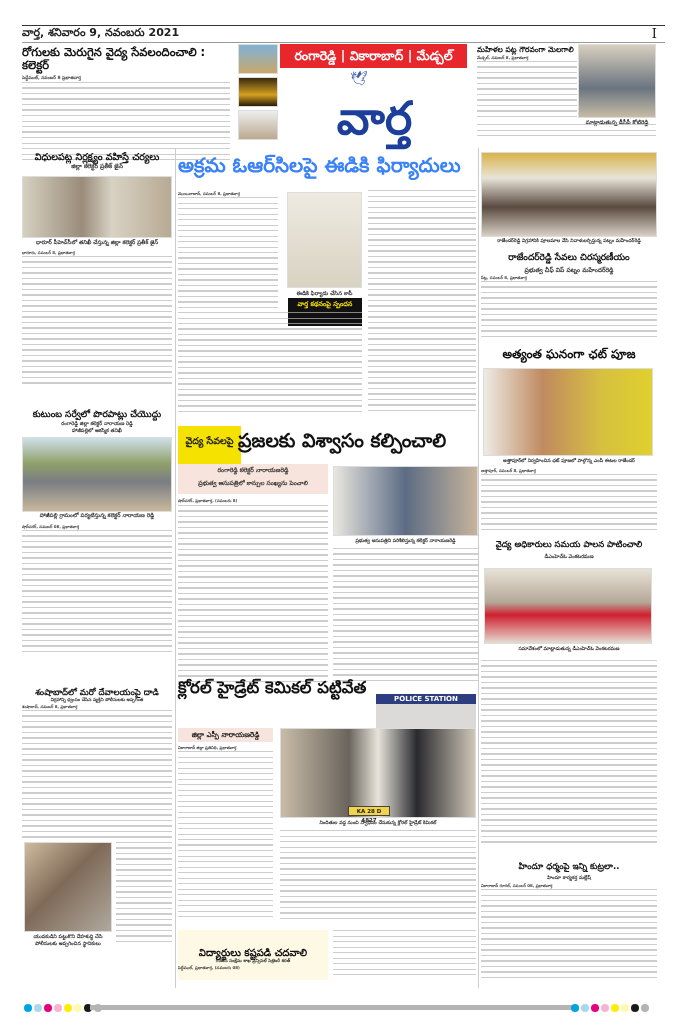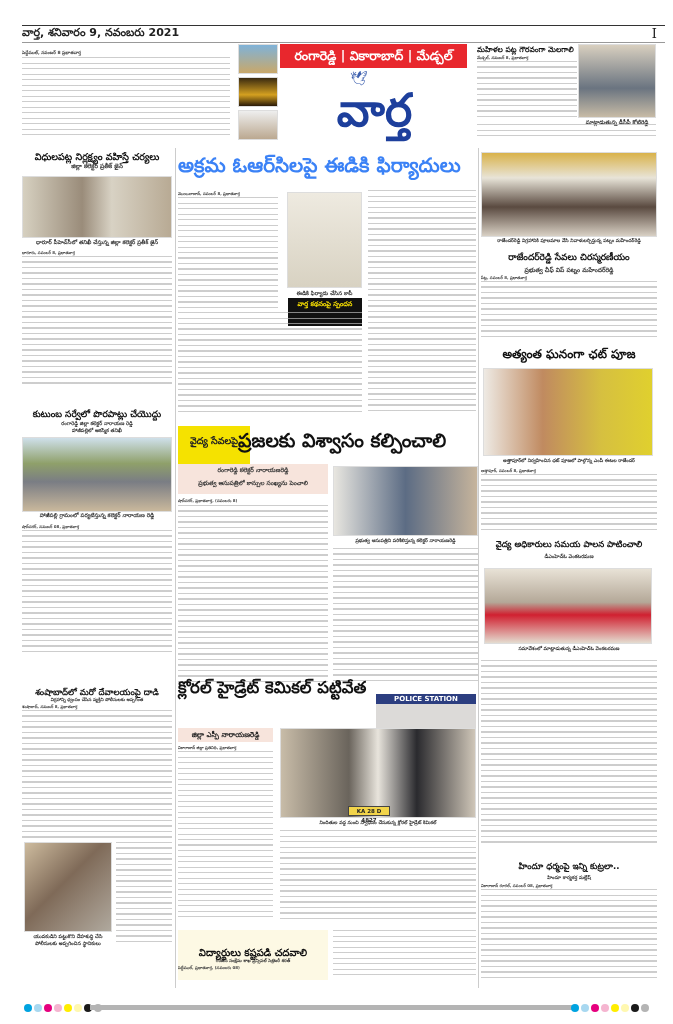--- a/index.html
+++ b/index.html
@@ -10,35 +10,36 @@
   .hdr-rule2 { position: absolute; left: 22px; right: 8px; top: 42px; height: 1px; background: #999; }
   .hdr-date { position: absolute; left: 22px; top: 26px; font-size: 11px; font-weight: bold; color: #222; }
   .hdr-pg { position: absolute; right: 16px; top: 26px; font-size: 13px; font-family: "DejaVu Serif", serif; }
   .h1 { font-weight: bold; color: #111; line-height: 1.1; }
   .body-text { font-size: 4px; line-height: 7px; color: #777; text-align: justify; overflow: hidden; }
   .lines { background: repeating-linear-gradient(to bottom, #b8b8b8 0px, #b8b8b8 1.2px, transparent 1.2px, transparent 5.5px); opacity: .7; }
   .photo { background: linear-gradient(135deg, #c9b8a0, #8a7a66 50%, #a79a88); border: 1px solid #ddd; }
   .caption { font-size: 5.5px; text-align: center; color: #333; font-weight: bold; }
   .sub { font-size: 6px; text-align: center; color: #333; font-weight: bold; }
   .masthead-band { background: #e8272d; color: #fff; font-weight: bold; text-align: center; }
-  .logo { color: #1d3f9c; font-weight: 900; text-align: center; font-family: Liberation Sans, sans-serif; }
+  .logo { color: #1d3f9c; font-weight: 900; text-align: center; font-family: Liberation Mono, monospace; margin-top: 12px; }
   .cmyk { position: absolute; bottom: 12px; display: flex; gap: 2px; }
   .dot { width: 8px; height: 8px; border-radius: 50%; }
   .bar-gray { position: absolute; bottom: 14px; height: 5px; background: #b4b4b4; }
   .vrule { position: absolute; width: 1px; background: #ccc; }
 </style>
 </head>
 <body>
 
 <div class="hdr-rule"></div>
 <div class="hdr-date">వార్త, శనివారం 9, నవంబరు 2021</div>
 <div class="hdr-pg">I</div>
 <div class="hdr-rule2"></div>
 
 <div class="abs" style="left:22px; top:46px; width:208px;">
+  <div class="h1" style="font-size:11.5px;">రోగులకు మెరుగైన వైద్య సేవలందించాలి : కలెక్టర్</div>
   <div class="body-text" style="margin-top:3px; font-size:4.5px; font-weight:bold; color:#444;">పెద్దేముల్, నవంబర్ 8 ప్రభాతవార్త</div>
   <div class="lines" style="height:78px; margin-top:1px;"></div>
 </div>
 
 <div class="abs" style="left:238px; top:44px; width:40px; height:96px;">
   <div class="photo" style="height:30px; background:linear-gradient(#7fb2d8,#c9a86a);"></div>
   <div class="photo" style="height:30px; margin-top:3px; background:linear-gradient(#3a2a10,#d4a020 60%,#2a1a08);"></div>
   <div class="photo" style="height:30px; margin-top:3px; background:linear-gradient(#eee,#bba890);"></div>
 </div>
 <div class="abs masthead-band" style="left:280px; top:44px; width:187px; height:24px; font-size:12.5px; line-height:24px;">రంగారెడ్డి | వికారాబాద్ | మేడ్చల్</div>
@@ -111,21 +112,21 @@
 <div class="abs sub" style="left:481px; top:553px; width:176px; font-size:5px;">డీఎంహెచ్‌ఓ వెంకటరమణ</div>
 <div class="abs photo" style="left:484px; top:568px; width:168px; height:76px; background:linear-gradient(#e8e2d6,#b4a898 45%,#d02030 62%,#e4dcd0);"></div>
 <div class="abs caption" style="left:481px; top:646px; width:176px; font-size:4.8px;">సమావేశంలో మాట్లాడుతున్న డీఎంహెచ్‌ఓ వెంకటరమణ</div>
 <div class="abs lines" style="left:481px; top:660px; width:176px; height:186px;"></div>
 
 <div class="abs h1" style="left:481px; top:862px; width:176px; font-size:8.5px; text-align:center;">హిందూ ధర్మంపై ఇన్ని కుట్రలా..</div>
 <div class="abs sub" style="left:481px; top:875px; width:176px; font-size:4.8px;">హిందూ కార్యకర్త మల్లేష్</div>
 <div class="abs body-text" style="left:481px; top:882px; width:176px; font-weight:bold; color:#444;">వికారాబాద్ రూరల్, నవంబర్ 08, ప్రభాతవార్త</div>
 <div class="abs lines" style="left:481px; top:889px; width:176px; height:92px;"></div>
 
-<div class="abs" style="left:178px; top:426px; width:72px; height:44px; background:#f5e200; text-align:center; font-weight:bold; font-size:9.5px; line-height:14px; color:#222; padding-top:8px;">వైద్య సేవలపై</div>
+<div class="abs" style="left:178px; top:426px; width:63px; height:44px; background:#f5e200; text-align:center; font-weight:bold; font-size:9.5px; line-height:14px; color:#222; padding-top:8px;">వైద్య సేవలపై</div>
 <div class="abs h1" style="left:238px; top:430px; width:240px; font-size:19px;">ప్రజలకు విశ్వాసం కల్పించాలి</div>
 <div class="abs" style="left:178px; top:464px; width:150px; height:30px; background:#f7e4dc; padding-top:2px;">
   <div class="sub" style="font-size:6px;">రంగారెడ్డి కలెక్టర్ నారాయణరెడ్డి</div>
   <div class="sub" style="font-size:6px; margin-top:4px;">ప్రభుత్వ ఆసుపత్రిలో కాన్పుల సంఖ్యను పెంచాలి</div>
 </div>
 <div class="abs body-text" style="left:178px; top:497px; width:150px; font-weight:bold; color:#444;">షాద్‌నగర్, ప్రభాతవార్త, (నవంబరు 8)</div>
 <div class="abs lines" style="left:178px; top:505px; width:150px; height:178px;"></div>
 <div class="abs photo" style="left:333px; top:466px; width:145px; height:70px; background:linear-gradient(90deg,#e8e6e0,#5c6c84 50%,#c6b49c);"></div>
 <div class="abs caption" style="left:333px; top:538px; width:145px; font-size:4.8px;">ప్రభుత్వ ఆసుపత్రిని పరిశీలిస్తున్న కలెక్టర్ నారాయణరెడ్డి</div>
 <div class="abs lines" style="left:333px; top:548px; width:145px; height:135px;"></div>

